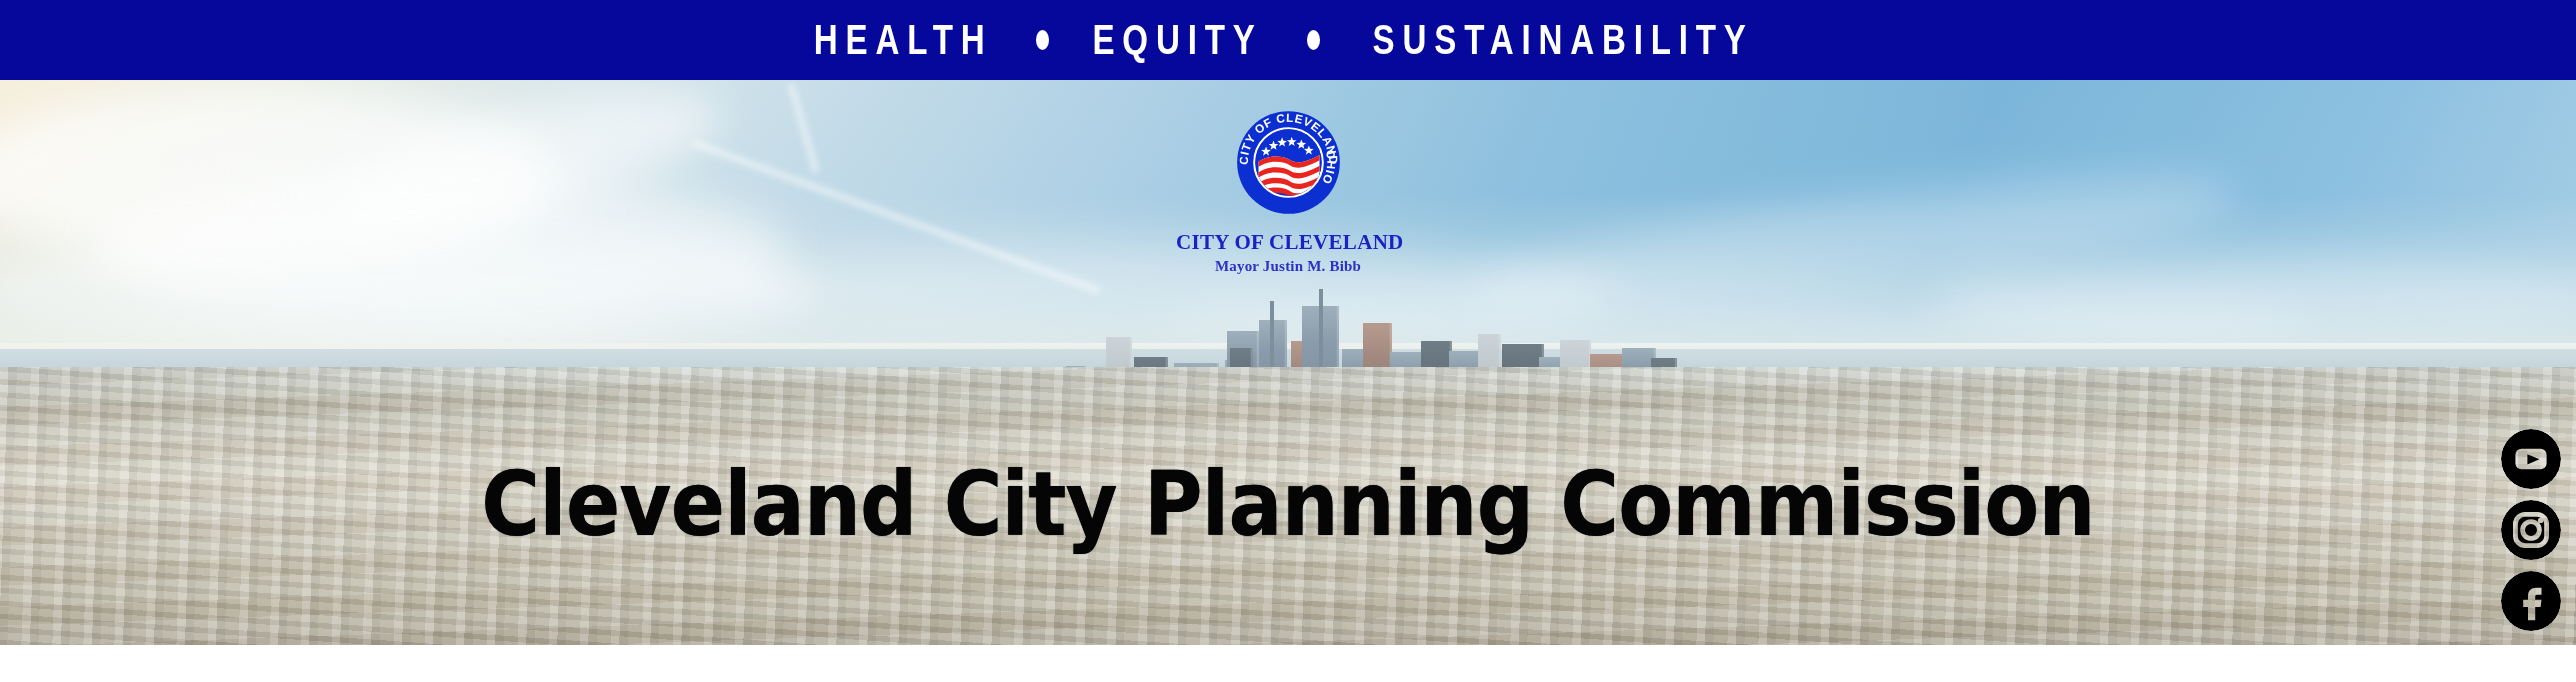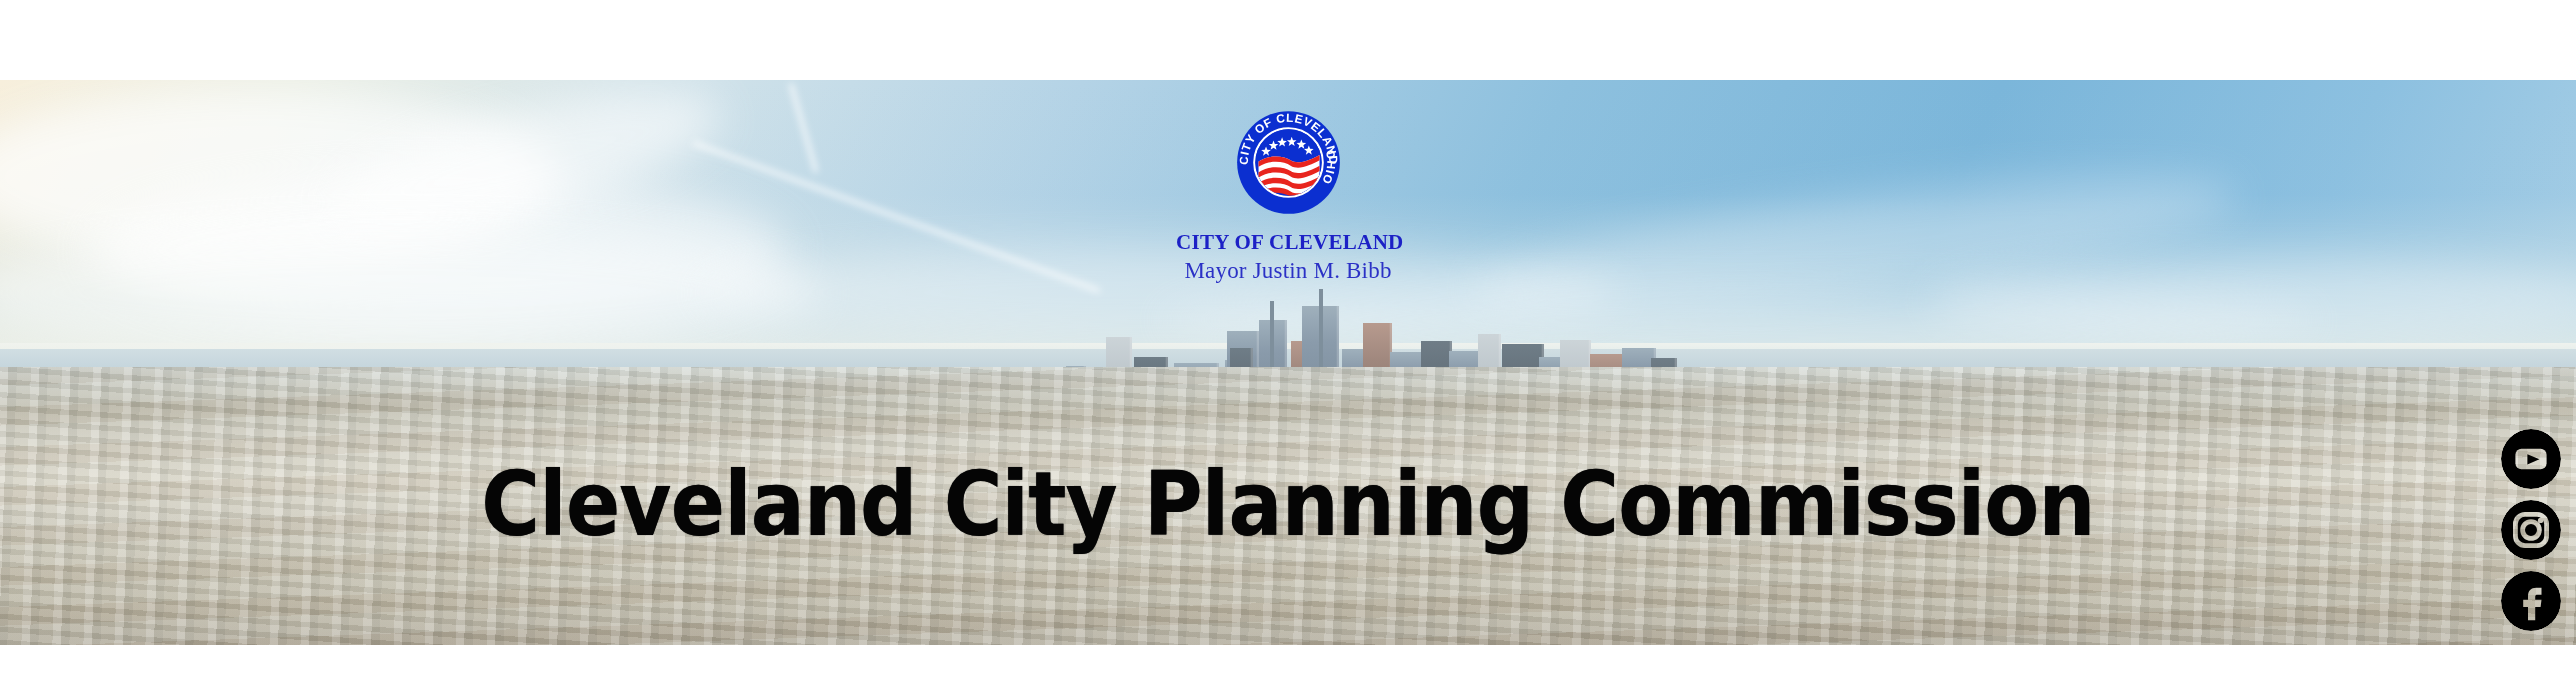--- a/index.html
+++ b/index.html
@@ -128,22 +128,22 @@
     font-family:"Liberation Serif", serif;
     font-weight:bold;
     font-size:21px;
     letter-spacing:0.3px;
     white-space:nowrap;
   }
   #seal-subtitle {
     margin-top:3.1px;
     color:#2B31C6;
     font-family:"Liberation Serif", serif;
-    font-weight:normal;
-    font-size:23px;
+    font-weight:bold;
+    font-size:15px;
     letter-spacing:0.2px;
     white-space:nowrap;
   }
 
   
   #main-title {
     position:absolute; left:0; top:380px; width:2576px;
     text-align:center;
     color:#050505;
     font-family:"DejaVu Sans", sans-serif;
@@ -173,20 +173,29 @@
   #bottom-strip {
     position:absolute; left:0; top:646px; width:2576px; height:36px;
     background:#ffffff;
   }
 </style>
 </head>
 <body>
 
 <div id="page">
 
+  <div id="tagline-banner">
+    <div id="tagline-inner">
+      <span class="tag-word">HEALTH</span>
+      <span class="tag-dot"></span>
+      <span class="tag-word">EQUITY</span>
+      <span class="tag-dot"></span>
+      <span class="tag-word">SUSTAINABILITY</span>
+    </div>
+  </div>
 
   <div id="hero-photo">
 
     <div class="sky">
       <div class="cloud c1"></div>
       <div class="cloud c2"></div>
       <div class="cloud c3"></div>
       <div class="cloud c4"></div>
       <div class="cloud c5"></div>
       <div class="cloud c6"></div>

